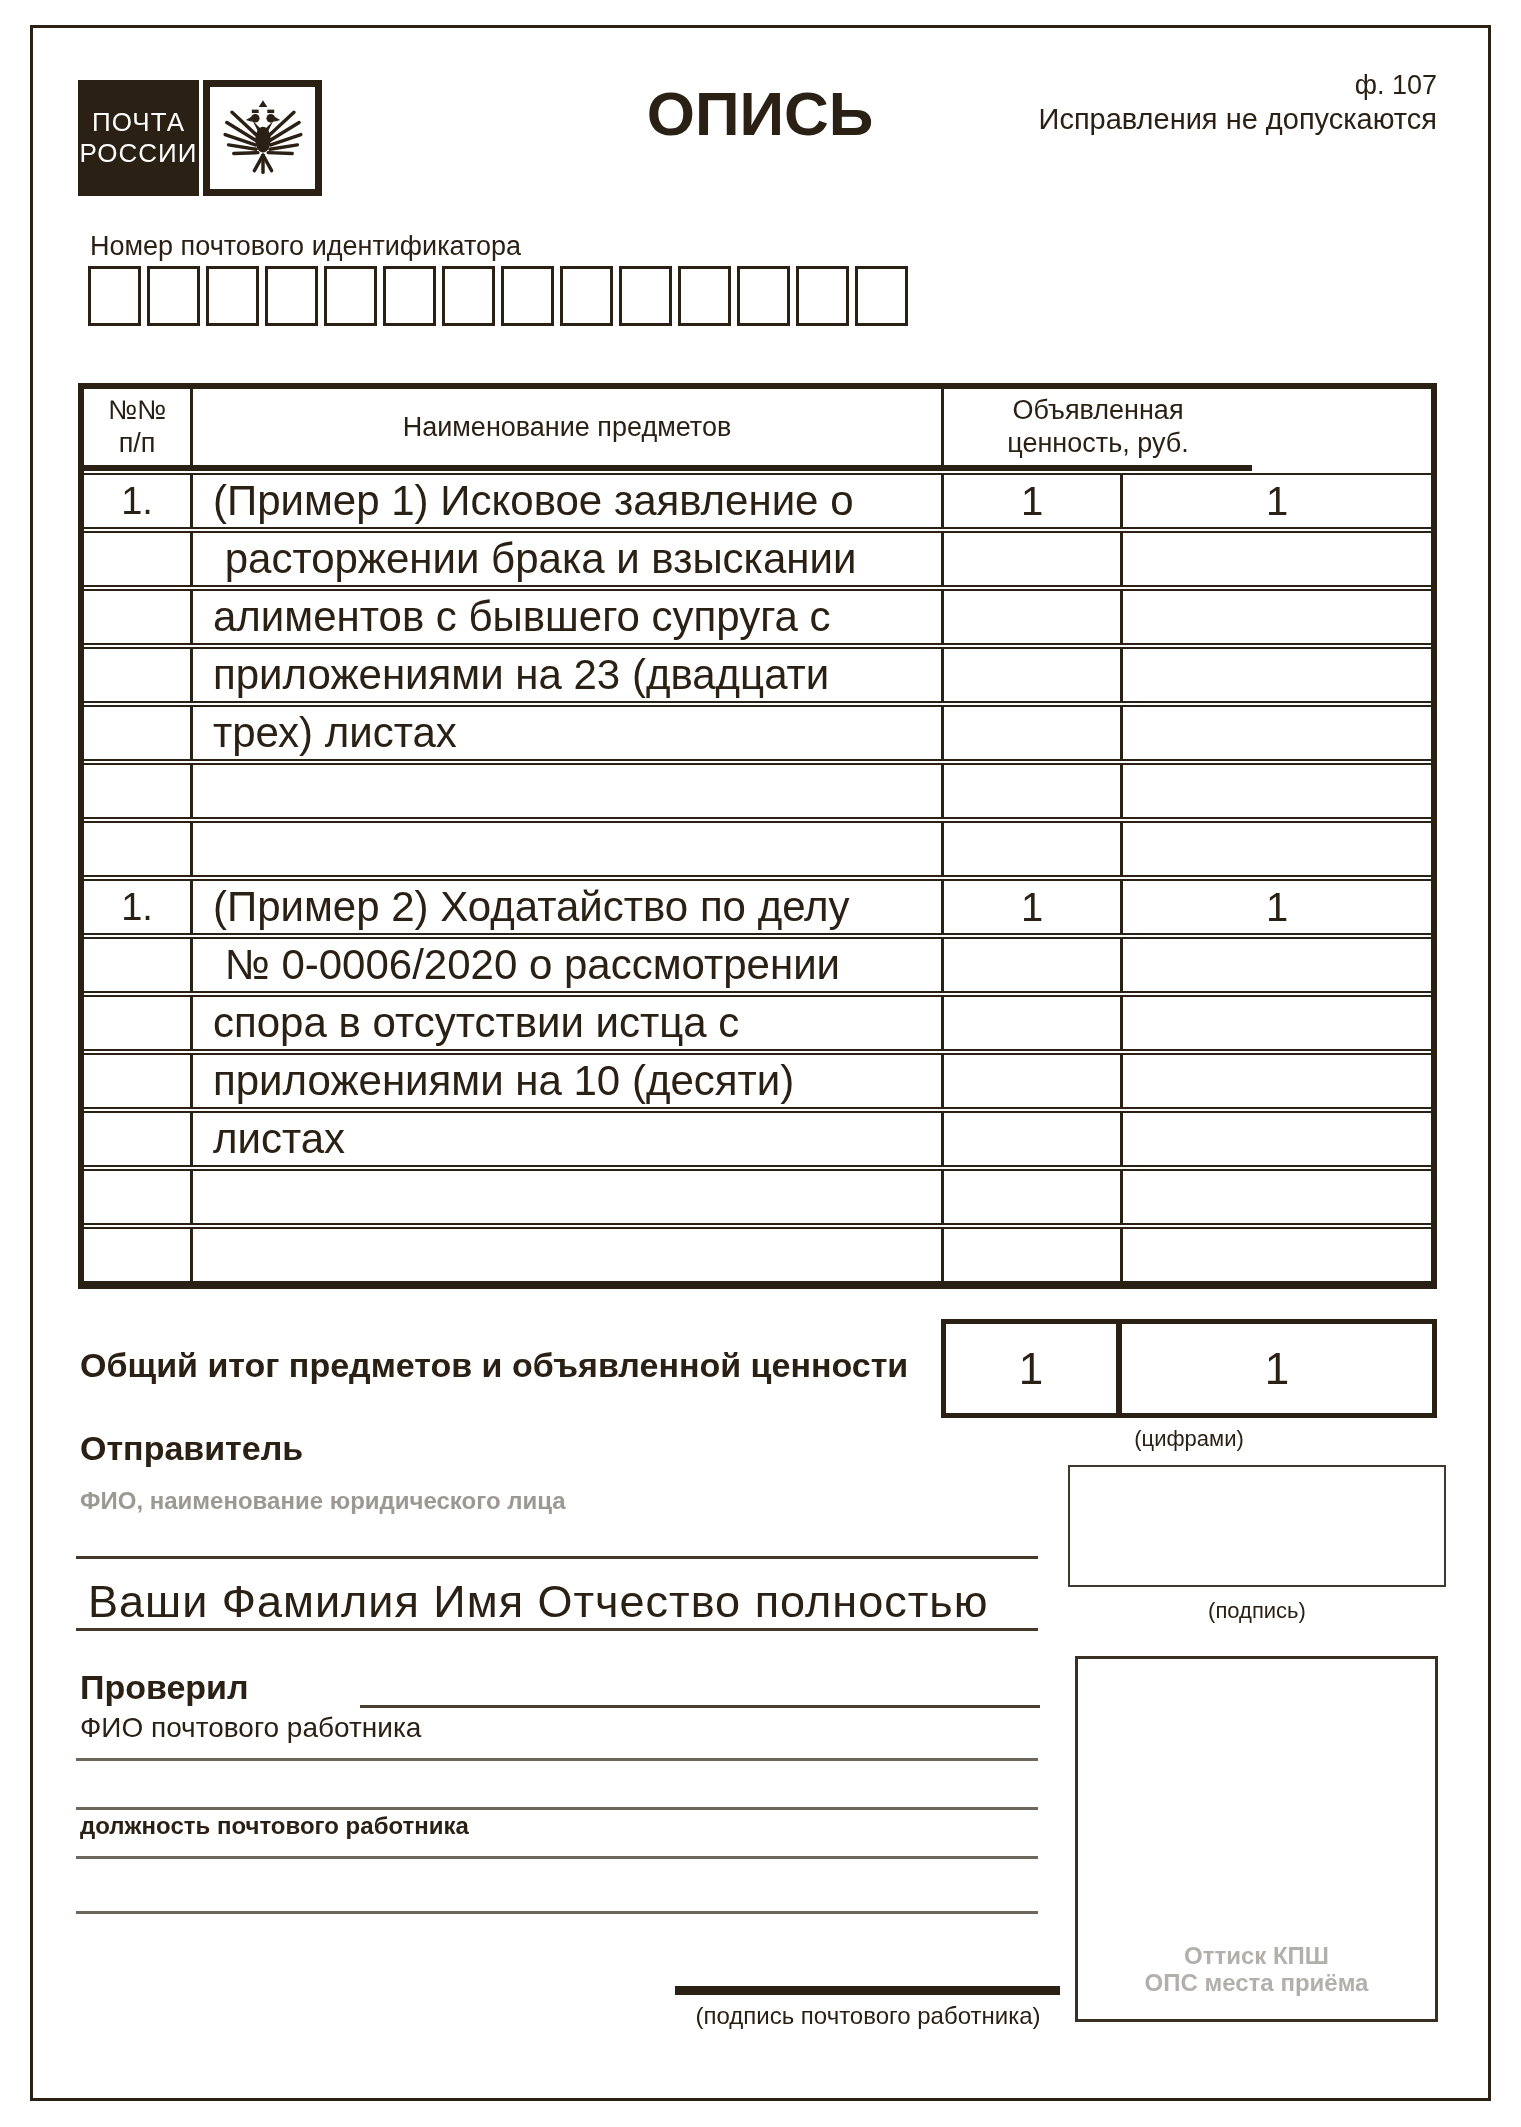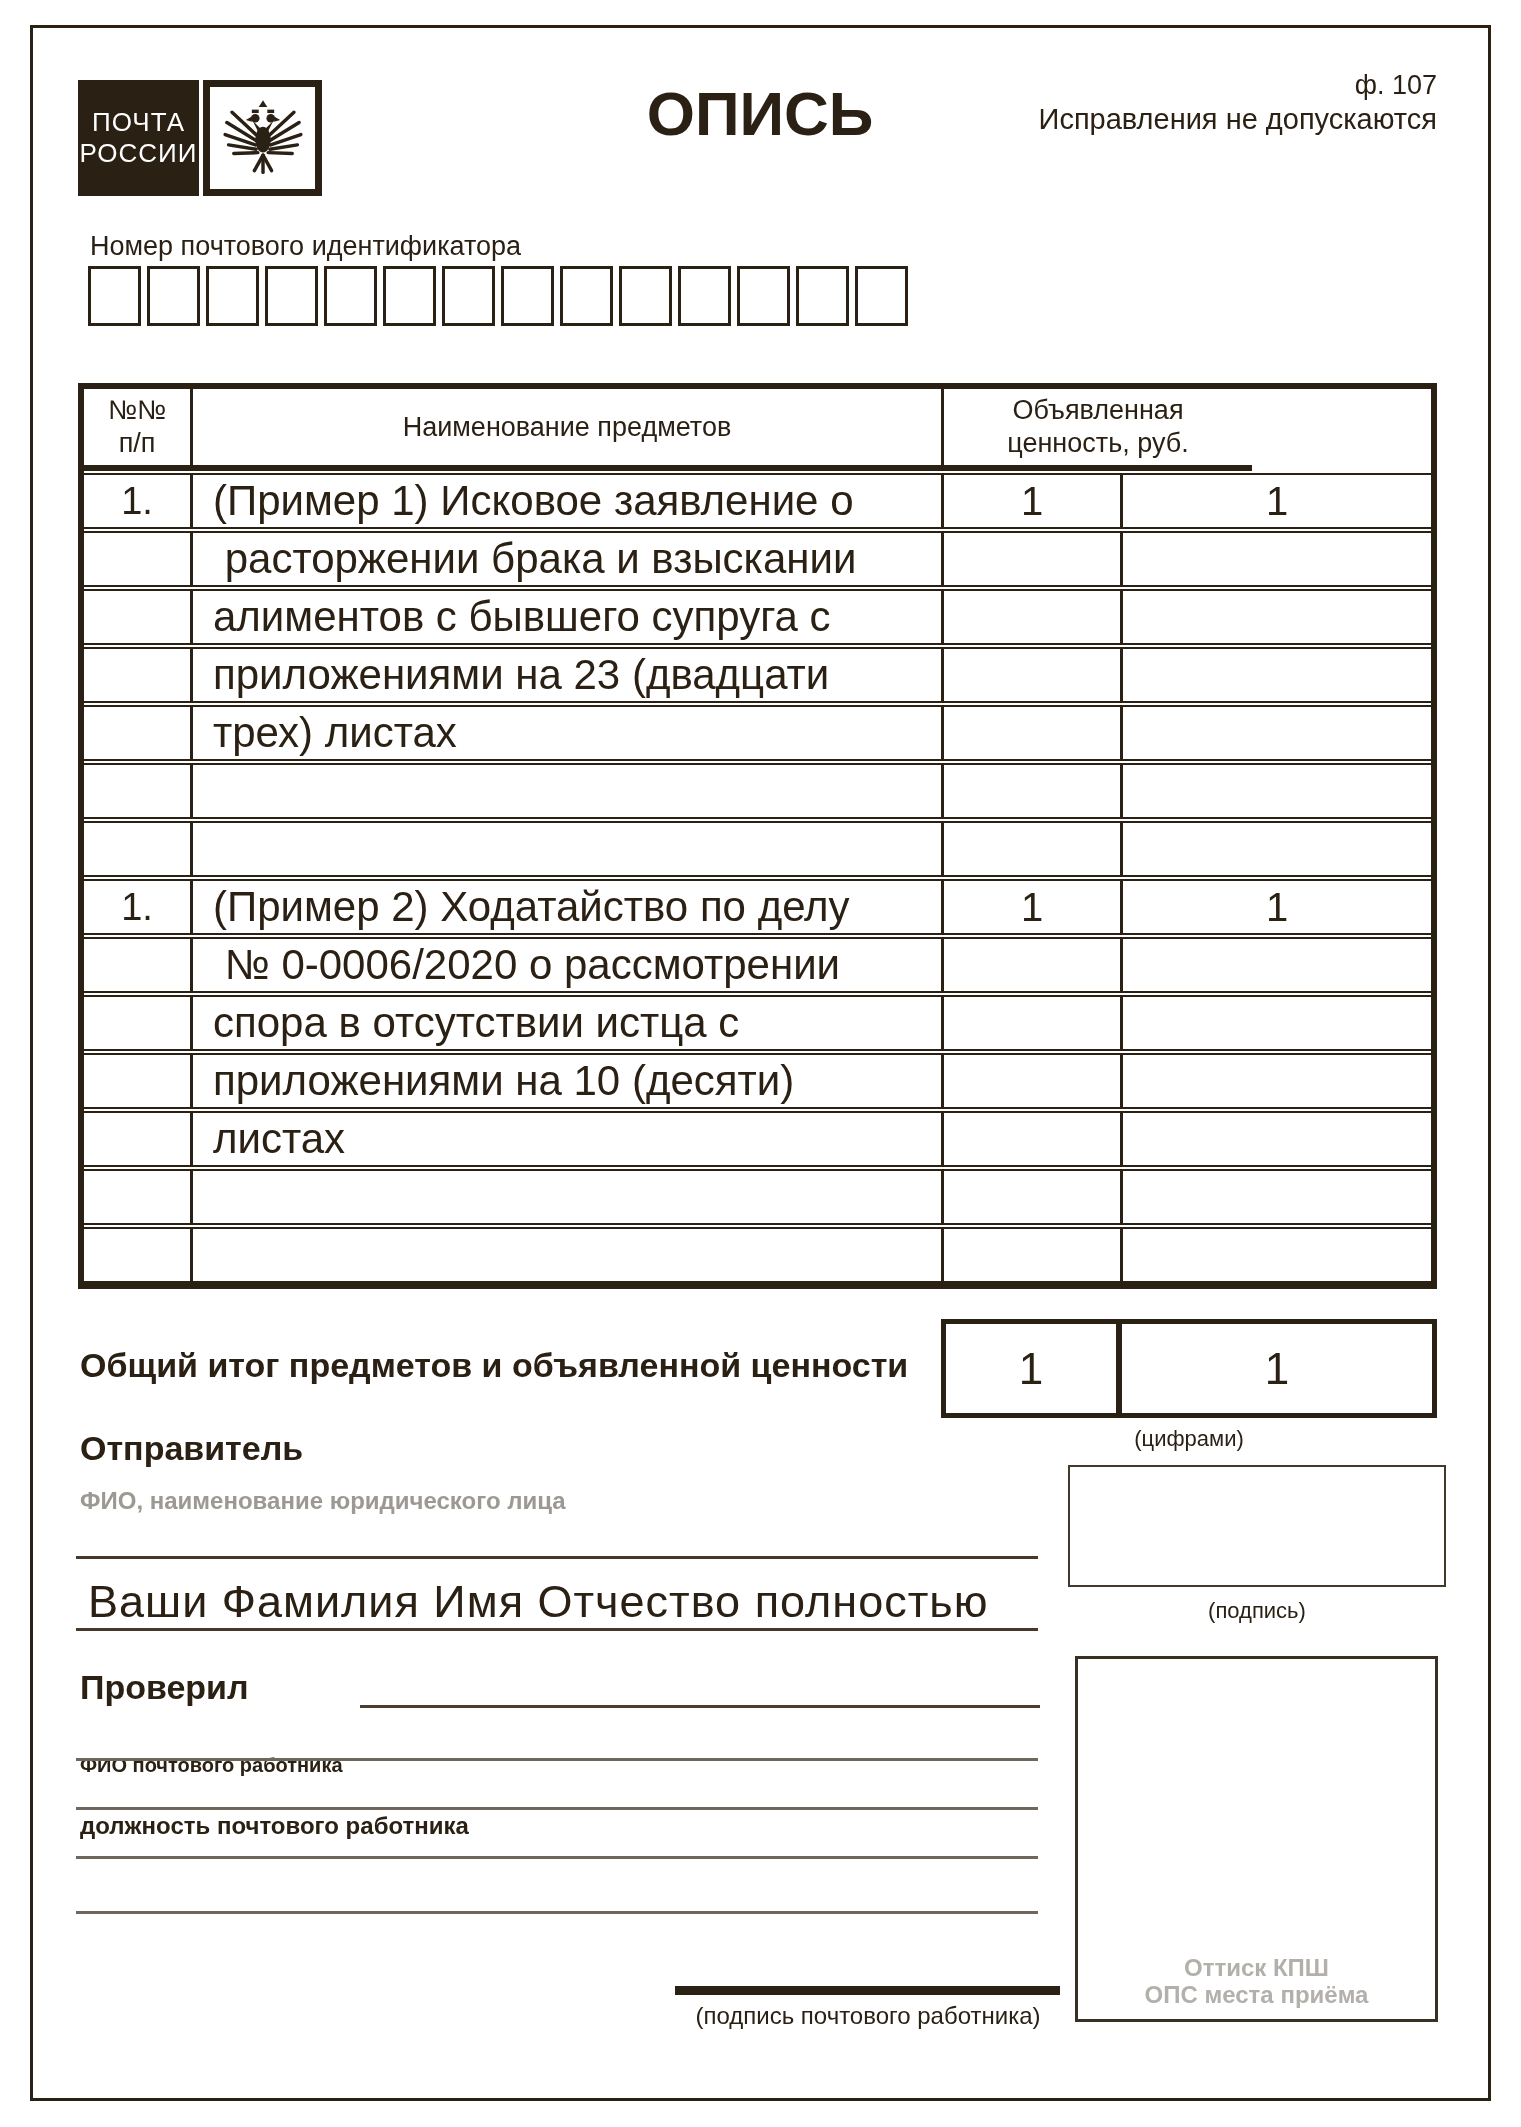--- a/index.html
+++ b/index.html
@@ -56,31 +56,31 @@
   .rule { height: 3px; background: #46392b; }
   #sender-line-top { left: 76px; top: 1556px; width: 962px; }
   #sender-name { left: 88px; top: 1576px; width: 950px; font-size: 45px; letter-spacing: 1px; }
   #sender-line-bottom { left: 76px; top: 1628px; width: 962px; }
   #sign-box { left: 1068px; top: 1465px; width: 378px; height: 122px; border: 2px solid #43382c; background: #fff; }
   #sign-note { left: 1068px; top: 1598px; width: 378px; text-align: center; font-size: 22px; }
 
   
   #checker-heading { left: 80px; top: 1668px; font-size: 34px; font-weight: bold; }
   #checker-head-line { left: 360px; top: 1705px; width: 680px; height: 3px; background: #4a3e30; }
-  #checker-fio-label { left: 80px; top: 1754px; font-size: 20px; font-weight: bold; }
+  #checker-fio-label { left: 80px; top: 1712px; font-size: 28px; font-weight: normal; }
   .wline { height: 3px; background: #6e675c; left: 76px; width: 962px; }
   #wline1 { top: 1758px; } #wline2 { top: 1807px; } #wline3 { top: 1856px; } #wline4 { top: 1911px; }
   #checker-pos-label { left: 80px; top: 1812px; font-size: 24px; font-weight: bold; }
   #worker-sign-line { left: 675px; top: 1986px; width: 385px; height: 9px; background: #2b2014; }
   #worker-sign-note { left: 640px; top: 2002px; width: 456px; text-align: center; font-size: 24px; }
 
   
   #stamp-box { left: 1075px; top: 1656px; width: 363px; height: 366px; border: 3px solid #3a2f23;
     background: #fff; display: flex; flex-direction: column; justify-content: flex-end;
-    align-items: center; padding-bottom: 10px; }
+    align-items: center; padding-bottom: 22px; }
   #stamp-box .st { color: #b3b0ac; font-size: 24px; font-weight: bold; line-height: 1.15; text-align: center; }
 </style>
 </head>
 <body>
 
 <div id="page">
   <div id="frame" class="abs"></div>
 
   <div id="logo-text-box" class="abs">
     <div class="lt"><span>ПОЧТА</span><br><span>РОССИИ</span></div>

